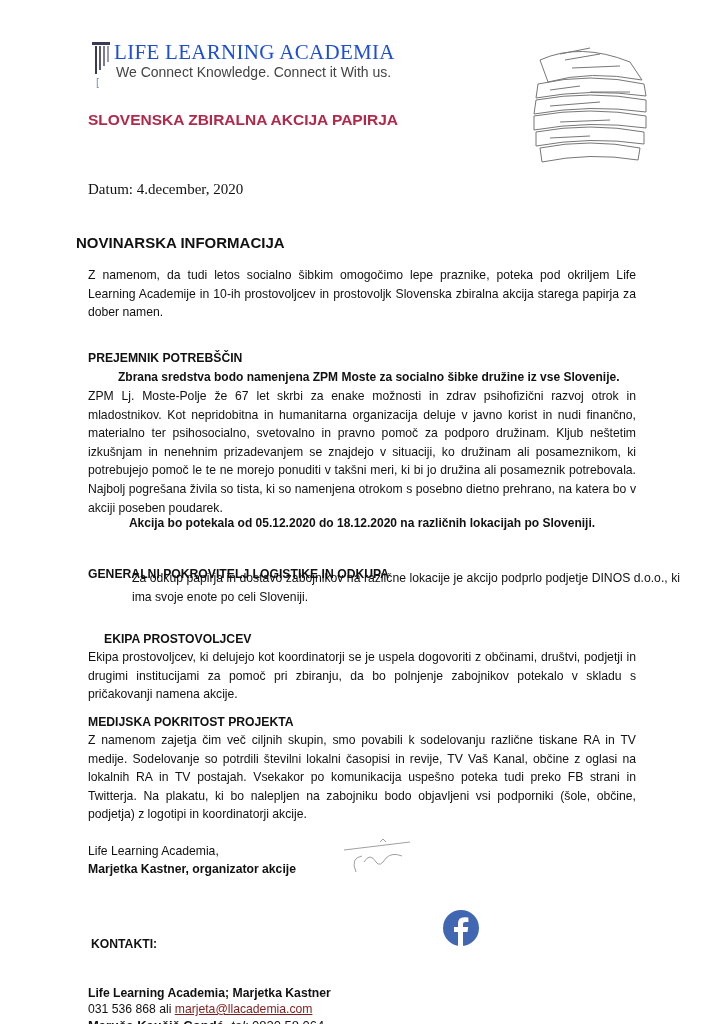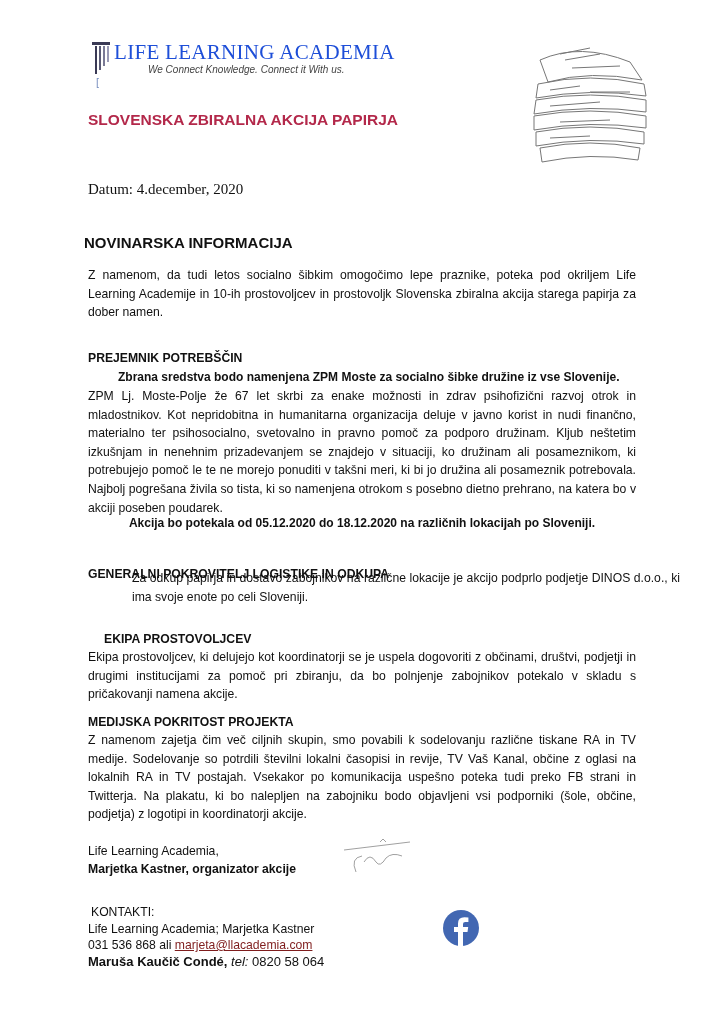--- a/index.html
+++ b/index.html
@@ -5,42 +5,42 @@
   html, body { margin: 0; padding: 0; background: #ffffff; }
   body { width: 724px; height: 1024px; position: relative; overflow: hidden;
          font-family: "Liberation Sans", sans-serif; color: #111; }
   .abs { position: absolute; }
 
   
   #logo { left: 92px; top: 40px; width: 260px; height: 46px; }
   #logo .pillar { position: absolute; left: 0; top: 2px; width: 18px; height: 34px; }
   #logo .brand { position: absolute; left: 22px; top: 0px; font-family: "Liberation Serif", serif;
                  font-size: 21px; color: #1d4ed8; letter-spacing: 0.3px; white-space: nowrap; }
-  #logo .tagline { position: absolute; left: 24px; top: 24px; font-size: 10px; font-style: italic;
-                   color: #444; white-space: nowrap; margin-left: 32px; }
+  #logo .tagline { position: absolute; left: 24px; top: 24px; font-size: 14px; 
+                   color: #444; white-space: nowrap; }
   #logo .bracket { position: absolute; left: 4px; top: 36px; font-size: 11px; color: #7a90c0; }
 
   
   #newspapers { left: 520px; top: 40px; width: 130px; height: 130px; }
 
   .title { left: 88px; top: 110px; color: #b3284a; font-weight: bold; font-size: 15.5px; line-height: 20px; }
   .datum { left: 88px; top: 181px; font-family: "Liberation Serif", serif; font-size: 15px; }
   .datum b { font-weight: normal; }
-  .h1 { left: 84px; top: 234px; font-weight: bold; font-size: 15px; }
+  .h1 { left: 76px; top: 234px; font-weight: bold; font-size: 15px; }
 
   .para { left: 88px; width: 548px; font-size: 12.2px; line-height: 18.6px; text-align: justify; }
   .h2 { left: 88px; font-weight: bold; font-size: 12.2px; }
   .center-b { font-weight: bold; font-size: 12px; }
 
   .sig-line { left: 88px; font-size: 12.2px; line-height: 18.6px; }
   #signature { left: 340px; top: 838px; width: 80px; height: 40px; }
   #fb { left: 443px; top: 910px; width: 36px; height: 36px; }
 
   .contact { left: 88px; font-size: 12.2px; line-height: 16.5px; }
-  .contact .b { font-weight: normal; }
+  .contact .b { font-weight: bold; margin-top: 32px; }
   .contact a { color: #7f1d1d; text-decoration: underline; }
   .contact .small { font-size: 13px; }
 </style>
 </head>
 <body>
 
 <div id="logo" class="abs">
   <svg class="pillar" viewBox="0 0 18 34">
     <rect x="0" y="0" width="18" height="3" fill="#3a3a55"></rect>
     <rect x="3" y="4" width="2" height="28" fill="#3a3a55"></rect>

